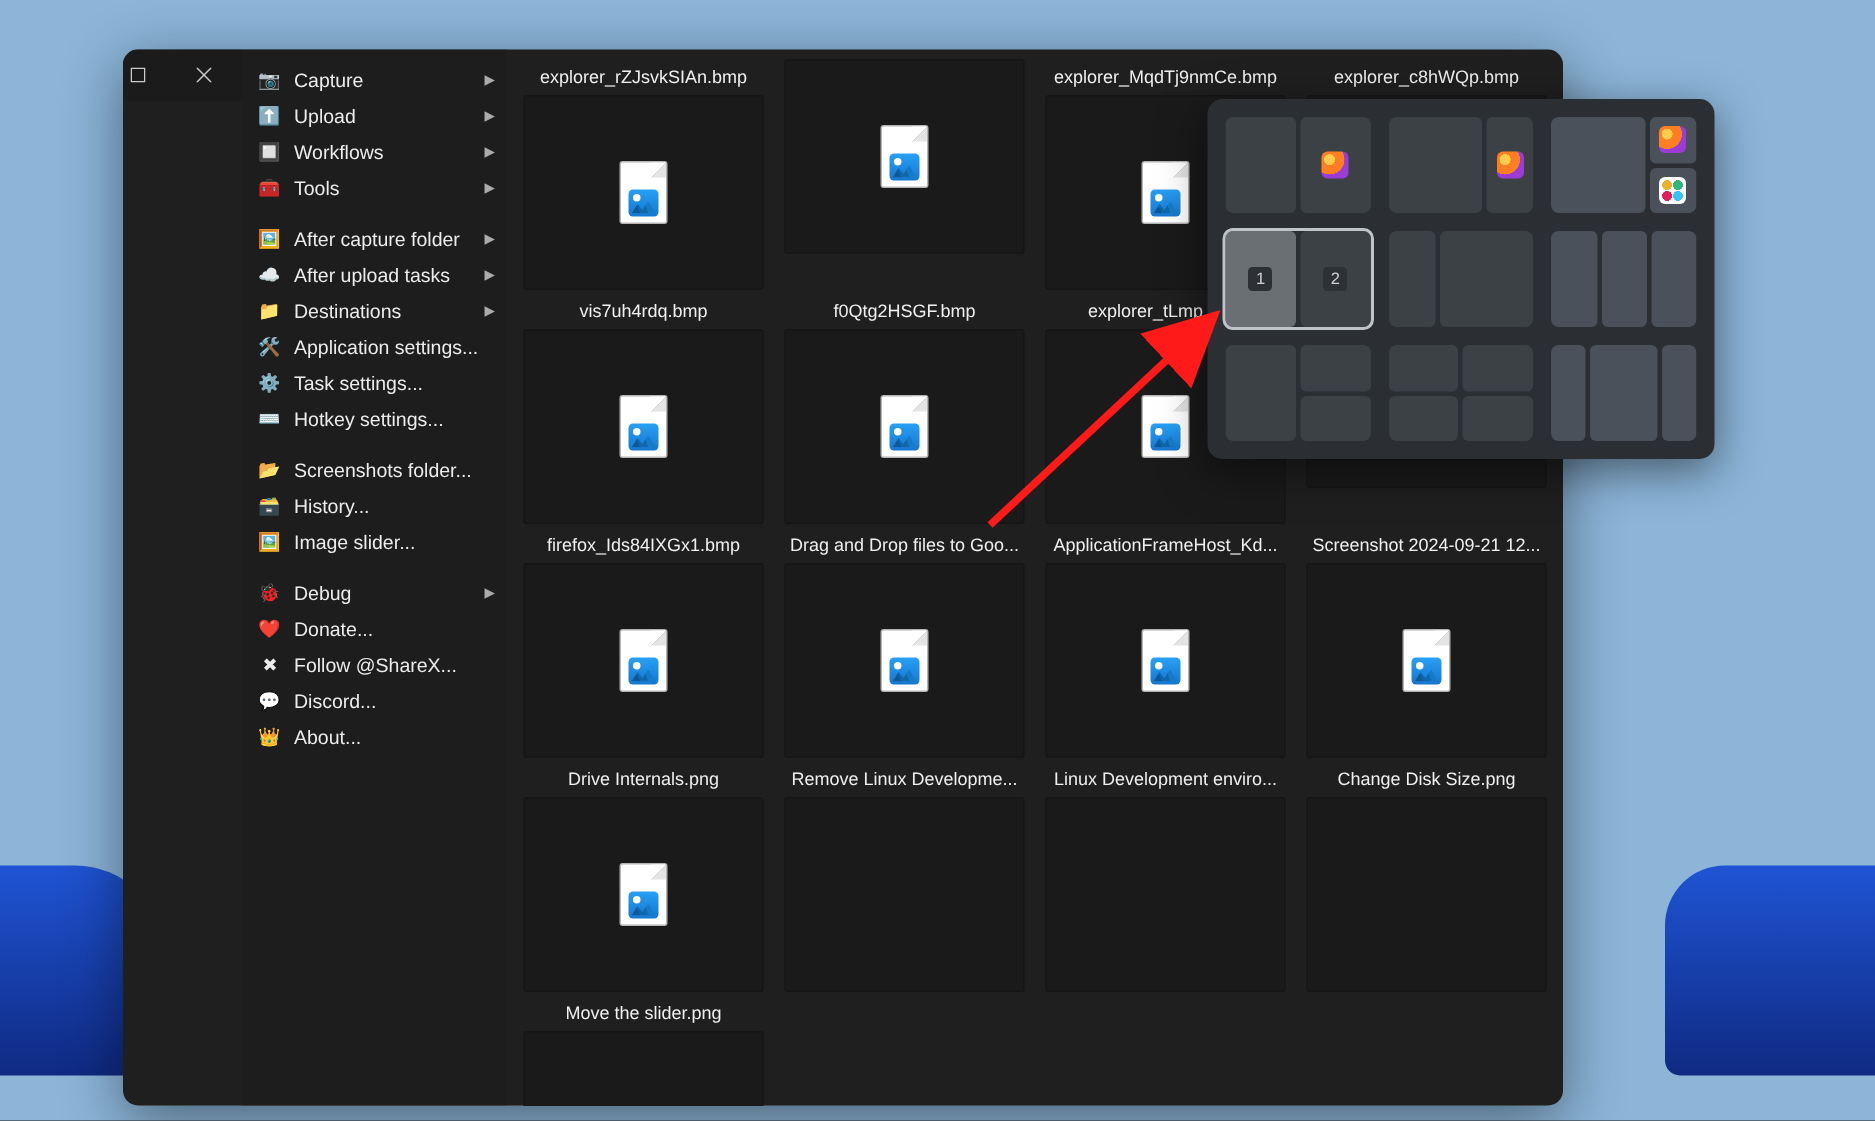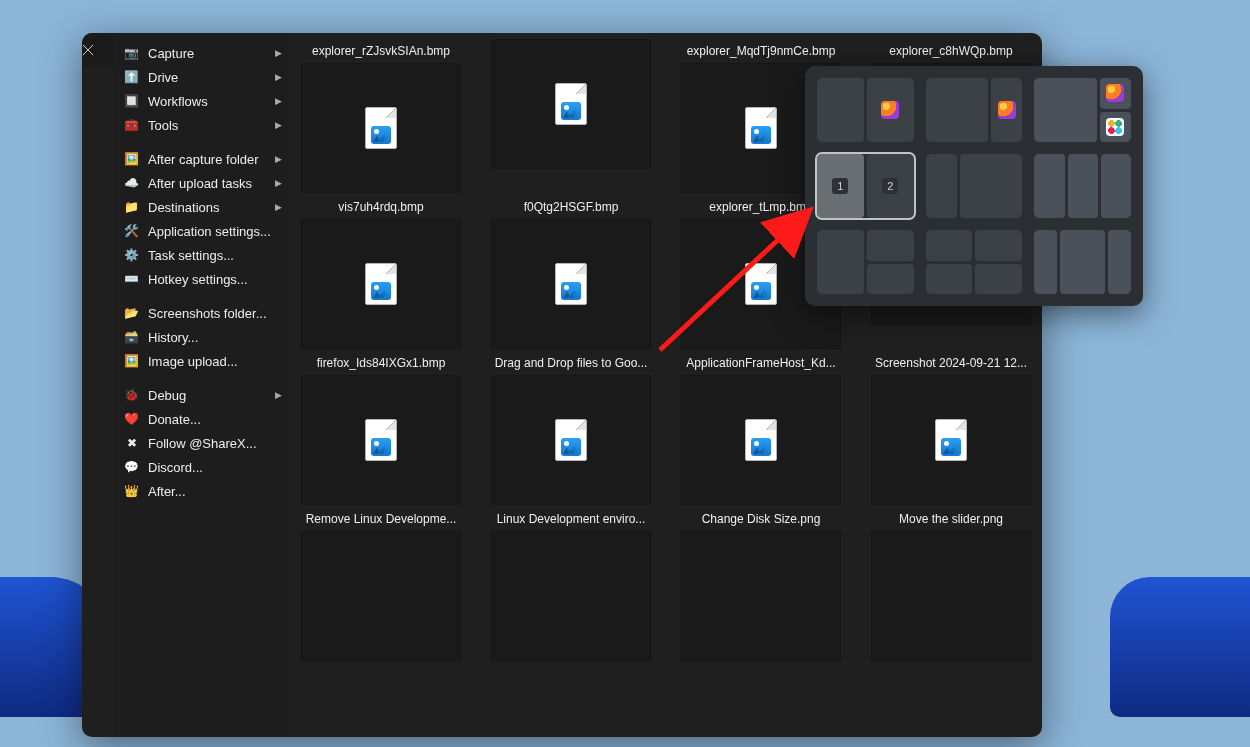--- a/index.html
+++ b/index.html
@@ -62,21 +62,21 @@
     color:var(--fg);position:relative;white-space:nowrap;overflow:hidden;
   }
   .sb-item .ic{width:16px;height:16px;margin-right:8px;flex:none;display:flex;
     align-items:center;justify-content:center;font-size:12px;}
   .sb-item .arrow{position:absolute;right:6px;color:#aaa;font-size:9px;}
   .sb-gap{height:10px;}
 
   .content{
     flex:1;overflow:auto;padding:6px 8px 25px 8px;
     display:grid;grid-template-columns:repeat(4,166px);grid-auto-rows:156px;
-    gap:0 24px;align-content:start;
+    gap:0 8px;align-content:start;
     scrollbar-width:thin;scrollbar-color:#4a4a4a var(--bg-window);
   }
   .content::-webkit-scrollbar{width:14px;}
   .content::-webkit-scrollbar-thumb{background:#4a4a4a;border-radius:2px;}
   .content::-webkit-scrollbar-track{background:var(--bg-window);}
   .tile{
     display:flex;flex-direction:column;align-items:center;
     padding-top:0;
   }
   .tile .lbl{
@@ -170,21 +170,21 @@
 
   <div class="wbody">
     <div class="sidebar" id="sidebar">
         <div class="sb-item">
           <span class="ic">📷</span>
           <span>Capture</span>
           <span class="arrow">▶</span>
         </div>
         <div class="sb-item">
           <span class="ic">⬆️</span>
-          <span>Drive</span>
+          <span>Upload</span>
           <span class="arrow">▶</span>
         </div>
         <div class="sb-item">
           <span class="ic">🔲</span>
           <span>Workflows</span>
           <span class="arrow">▶</span>
         </div>
         <div class="sb-item">
           <span class="ic">🧰</span>
           <span>Tools</span>
@@ -222,21 +222,21 @@
         <div class="sb-item">
           <span class="ic">📂</span>
           <span>Screenshots folder...</span>
         </div>
         <div class="sb-item">
           <span class="ic">🗃️</span>
           <span>History...</span>
         </div>
         <div class="sb-item">
           <span class="ic">🖼️</span>
-          <span>Image upload...</span>
+          <span>Image slider...</span>
         </div>
         <div class="sb-gap"></div>
         <div class="sb-item">
           <span class="ic">🐞</span>
           <span>Debug</span>
           <span class="arrow">▶</span>
         </div>
         <div class="sb-item">
           <span class="ic">❤️</span>
           <span>Donate...</span>
@@ -244,21 +244,21 @@
         <div class="sb-item">
           <span class="ic">✖</span>
           <span>Follow @ShareX...</span>
         </div>
         <div class="sb-item">
           <span class="ic">💬</span>
           <span>Discord...</span>
         </div>
         <div class="sb-item">
           <span class="ic">👑</span>
-          <span>After...</span>
+          <span>About...</span>
         </div>
       </div>
     <div class="content" id="content">
         <div class="tile">
           <div class="lbl">explorer_rZJsvkSIAn.bmp</div>
           <div class="thumb">
             <div class="fileico">
               <div class="pic"></div>
             </div>
           </div>
@@ -336,20 +336,28 @@
         <div class="tile">
           <div class="lbl">ApplicationFrameHost_Kd...</div>
           <div class="thumb">
             <div class="fileico">
               <div class="pic"></div>
             </div>
           </div>
         </div>
         <div class="tile">
           <div class="lbl">Screenshot 2024-09-21 12...</div>
+          <div class="thumb">
+            <div class="fileico">
+              <div class="pic"></div>
+            </div>
+          </div>
+        </div>
+        <div class="tile">
+          <div class="lbl">Drive Internals.png</div>
           <div class="thumb">
             <div class="fileico">
               <div class="pic"></div>
             </div>
           </div>
         </div>
         <div class="tile">
           <div class="lbl">Remove Linux Developme...</div>
           <div class="thumb"></div>
         </div>

